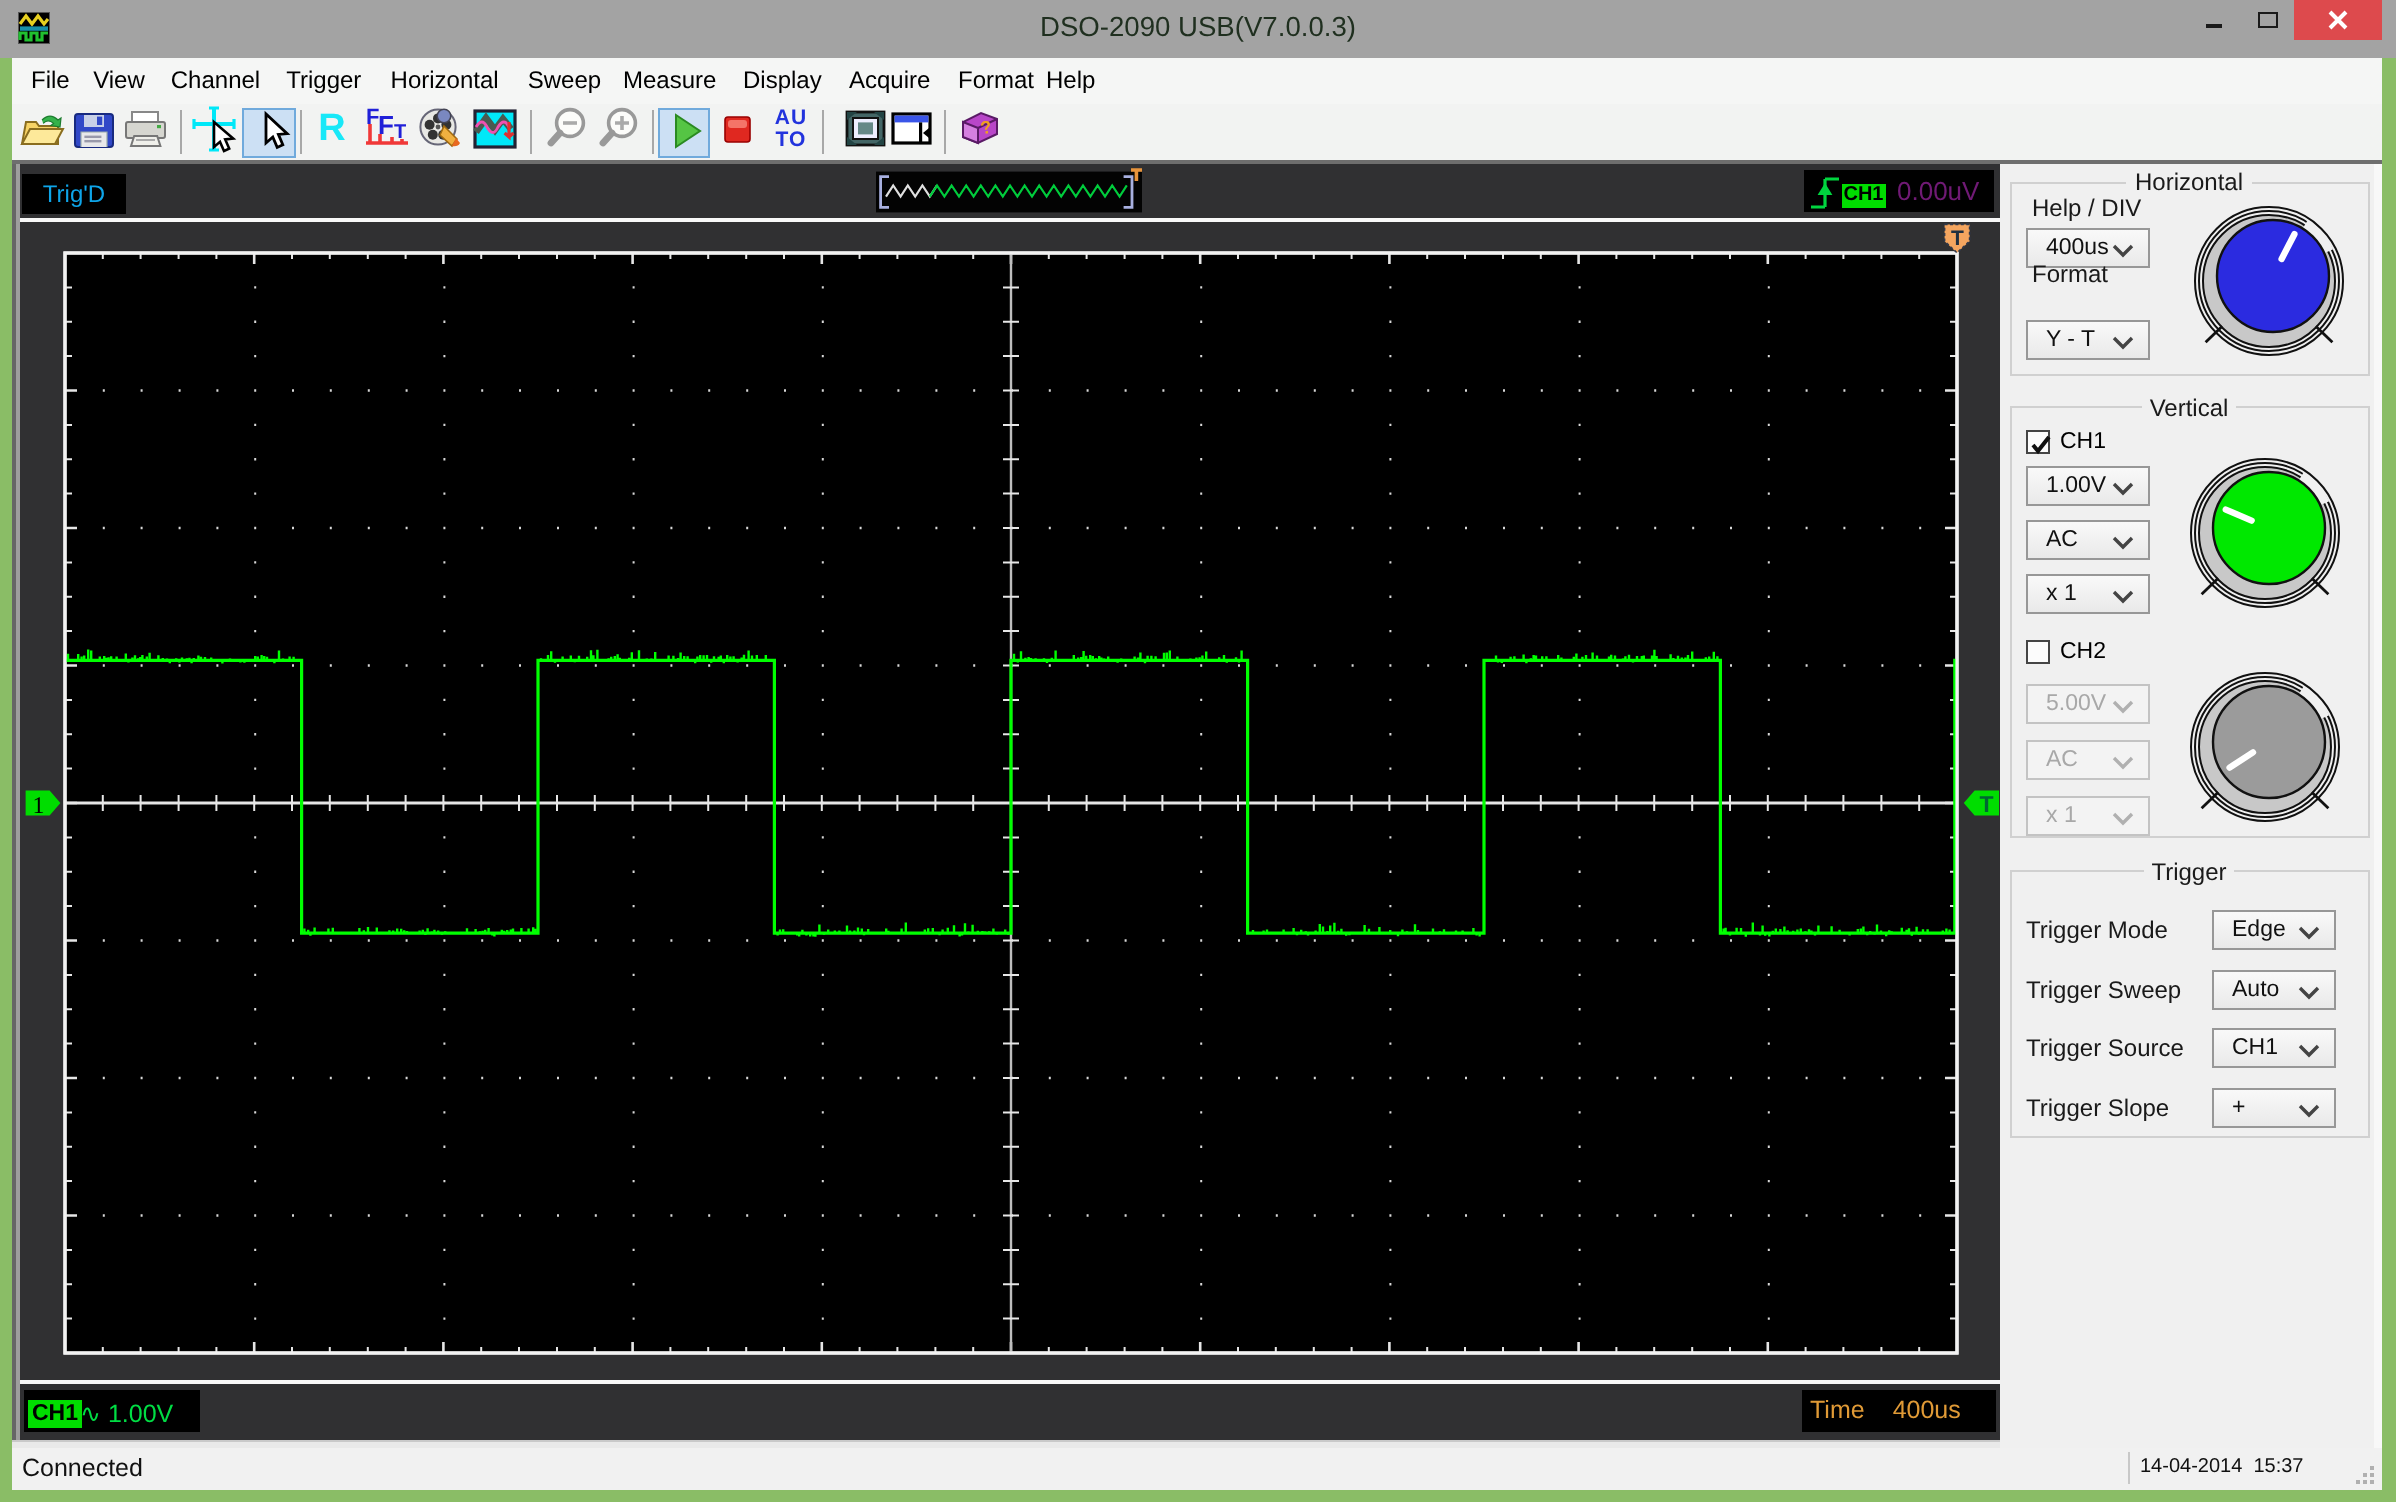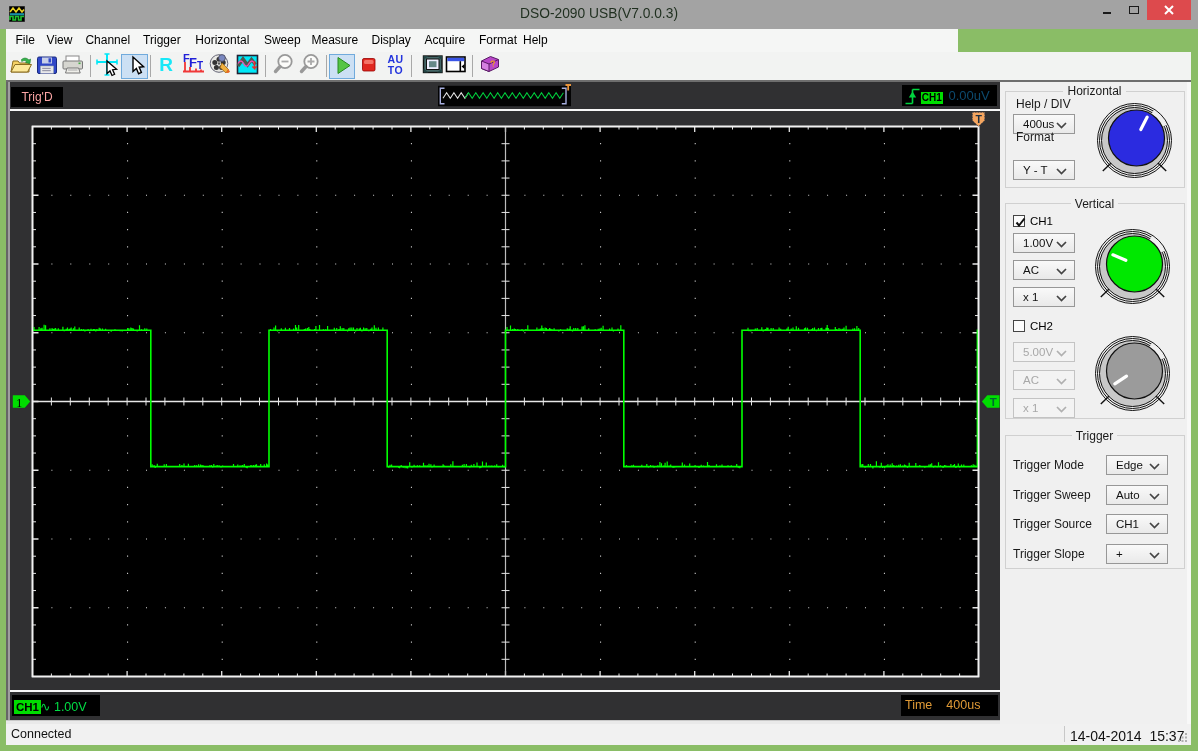--- a/index.html
+++ b/index.html
@@ -24,21 +24,21 @@
   <div class="abs" style="left:0;top:0;width:1198px;height:29px;line-height:27px;text-align:center;font-size:13.8px;color:#1f2f1f">DSO-2090 USB(V7.0.0.3)</div>
   <div class="abs" style="left:1102.5px;top:12px;width:8px;height:2.4px;background:#1a1a1a"></div>
   <div class="abs" style="left:1128.5px;top:5.5px;width:10.5px;height:8.5px;border:1.6px solid #1a1a1a"></div>
   <div class="abs" style="left:1147px;top:0;width:44.3px;height:20px;background:#dd4a4d">
     <svg width="12" height="12" viewBox="0 0 12 12" style="position:absolute;left:16px;top:4px">
       <path d="M2 2 L10 10 M10 2 L2 10" stroke="#fff" stroke-width="2"></path>
       </svg>
   </div>
 </div>
 
-<div class="abs" style="left:6px;top:29px;width:952px;height:23px;background:#f5f6f5;font-size:12px;color:#000">
+<div class="abs" style="left:6px;top:29px;width:1185px;height:23px;background:#f5f6f5;font-size:12px;color:#000">
 <span style="position:absolute;left:9.5px;top:4px">File</span>
     <span style="position:absolute;left:40.6px;top:4px">View</span>
     <span style="position:absolute;left:79.4px;top:4px">Channel</span>
     <span style="position:absolute;left:137.1px;top:4px">Trigger</span>
     <span style="position:absolute;left:189.3px;top:4px">Horizontal</span>
     <span style="position:absolute;left:257.9px;top:4px">Sweep</span>
     <span style="position:absolute;left:305.5px;top:4px">Measure</span>
     <span style="position:absolute;left:365.5px;top:4px">Display</span>
     <span style="position:absolute;left:418.5px;top:4px">Acquire</span>
     <span style="position:absolute;left:473px;top:4px">Format</span>
@@ -144,24 +144,24 @@
 <text x="12.5" y="15" font-family="Liberation Sans,sans-serif" font-weight="bold" font-size="9" fill="#f0a020" transform="rotate(-12 14 13)">?</text>
   </svg>
 
 <div class="abs" style="left:6px;top:79.5px;width:1185px;height:2px;background:#6e6e6e"></div>
 
 <div class="abs" style="left:6px;top:81.5px;width:1.5px;height:663px;background:#666"></div>
 <div class="abs" style="left:7.5px;top:81.5px;width:2.5px;height:663px;background:#9e9e9e"></div>
 
 <div class="abs" style="left:10px;top:81.5px;width:990px;height:638.5px;background:#303032"></div>
 
-<div class="abs" style="left:11.3px;top:86.5px;width:51.4px;height:20px;background:#000;color:#fca5a5;font-size:12px;line-height:20px;text-align:center">Trig'D</div>
+<div class="abs" style="left:11.3px;top:86.5px;width:51.4px;height:20px;background:#000;color:#0ea5e9;font-size:12px;line-height:20px;text-align:center">Trig'D</div>
 <div class="abs" style="left:902px;top:85px;width:95px;height:21px;background:#000"></div>
 <div class="abs" style="left:921px;top:92px;width:21.5px;height:11.5px;background:#00dd00;color:#000;font-size:10px;font-weight:bold;text-align:center;line-height:11.5px">CH1</div>
-<div class="abs" style="left:948.5px;top:86px;width:48px;height:20px;color:#0c4a6e;font-size:13px;line-height:20px">0.00uV</div>
+<div class="abs" style="left:948.5px;top:86px;width:48px;height:20px;color:#701a75;font-size:13px;line-height:20px">0.00uV</div>
 
 <div class="abs" style="left:10px;top:109px;width:990px;height:2px;background:#f8f8f8"></div>
 <div class="abs" style="left:10px;top:690px;width:990px;height:2px;background:#f8f8f8"></div>
 
 <div class="abs" style="left:12px;top:695px;width:87.5px;height:21px;background:#000"></div>
 <div class="abs" style="left:14px;top:700px;width:27px;height:14px;background:#00dd00;color:#000;font-size:11.5px;font-weight:bold;text-align:center;line-height:14px">CH1</div>
 <div class="abs" style="left:40px;top:698px;width:60px;height:18px;color:#00dd44;font-size:12.5px;line-height:18px">∿ 1.00V</div>
 <div class="abs" style="left:901px;top:695px;width:97px;height:21px;background:#000;color:#e09a36;font-size:12.5px;line-height:21px"><span style="margin-left:4px">Time</span><span style="margin-left:14px">400us</span></div>
 
 <div class="abs" style="left:1000px;top:81.5px;width:191px;height:642.5px;background:#f0f0f0"></div>
@@ -262,21 +262,21 @@
     <span>+</span>
     <svg width="11" height="7" viewBox="0 0 11 7" style="position:absolute;right:7px;top:7px">
       <polyline points="1,1 5.5,5.5 10,1" fill="none" stroke="#444" stroke-width="1.7"></polyline>
     </svg>
   </div>
 
 <div class="abs" style="left:6px;top:720px;width:994px;height:4px;background:#e9e9e9;border-top:1px solid #c9c9c9"></div>
 <div class="abs" style="left:6px;top:724px;width:1185px;height:20.5px;background:#f1f1f1;font-size:12.5px;color:#111">
   <span style="position:absolute;left:5px;top:3px">Connected</span>
   <div style="position:absolute;left:1057.5px;top:2px;width:1px;height:16px;background:#c8c8c8"></div>
-  <span style="position:absolute;left:1064px;top:4px;font-size:14px;white-space:nowrap">14-04-2014&nbsp; 15:37</span>
+  <span style="position:absolute;left:1064px;top:4px;font-size:10px;white-space:nowrap">14-04-2014&nbsp; 15:37</span>
   <svg width="10" height="10" style="position:absolute;right:3px;bottom:2px">
       <g fill="#b0b0b0">
   <rect x="7" y="7" width="2" height="2"></rect>
         <rect x="7" y="3.5" width="2" height="2"></rect>
         <rect x="3.5" y="7" width="2" height="2"></rect>
   <rect x="7" y="0" width="2" height="2"></rect>
         <rect x="0" y="7" width="2" height="2"></rect>
         <rect x="3.5" y="3.5" width="2" height="2"></rect>
       </g>
     </svg>

